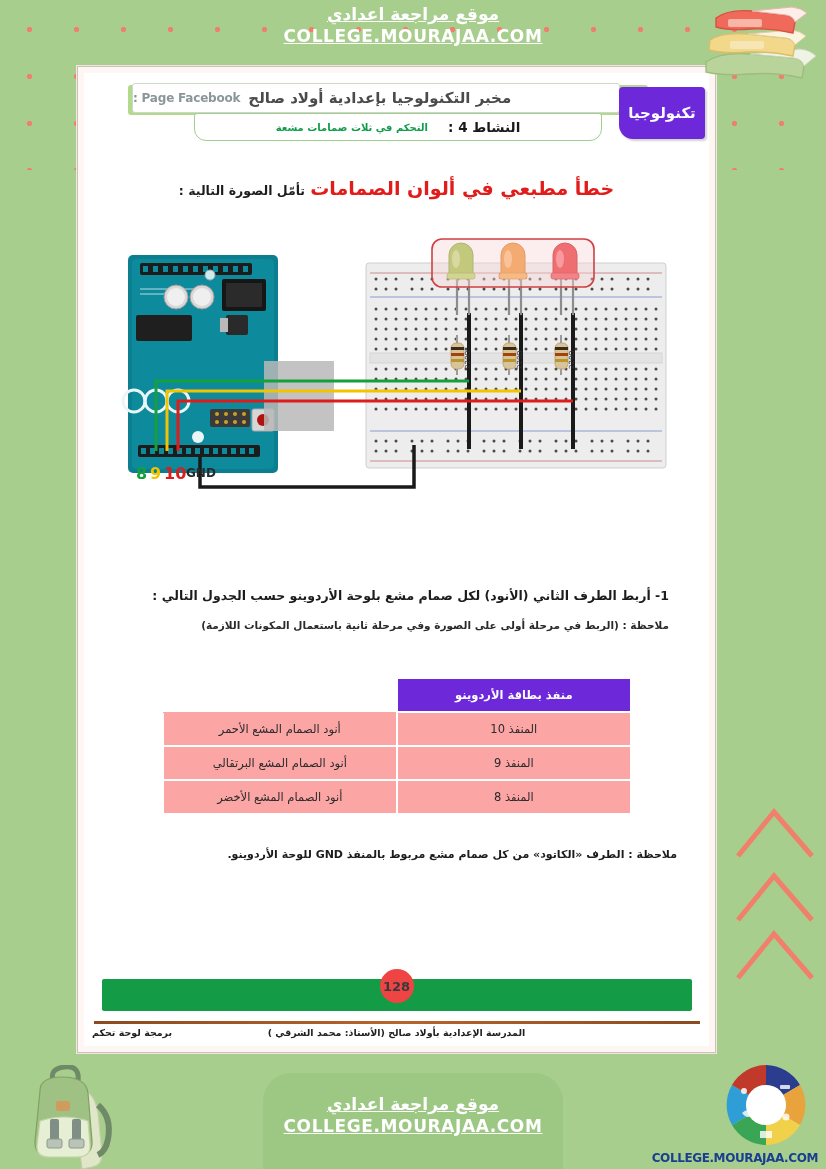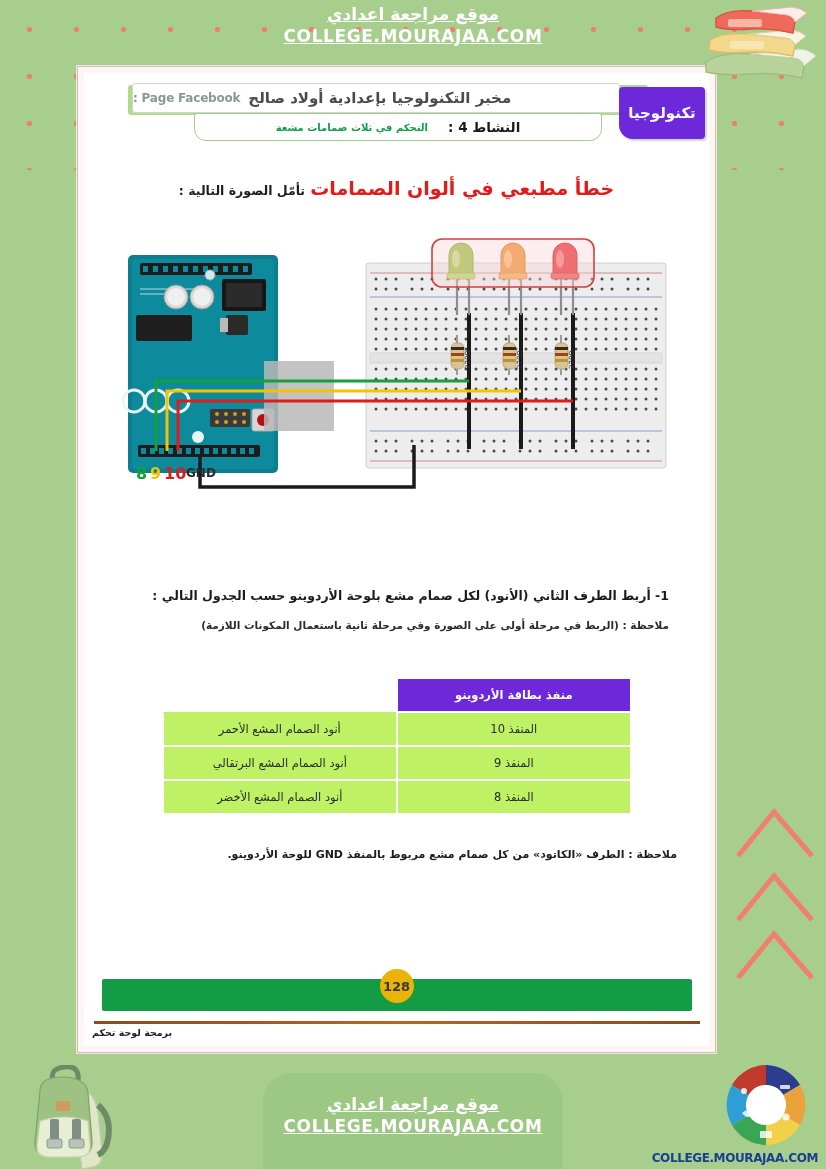--- a/index.html
+++ b/index.html
@@ -230,40 +230,40 @@
     color: #2b2b2b;
     border: 2px solid #ffffff;
   }
   .tbl th.hdr-green {
     background: #6d28d9;
     color: #ffffff;
     font-weight: bold;
     font-size: 11.5px;
   }
   .tbl th.hdr-blank { background: transparent; border-color: transparent; }
-  .tbl td { background: #bef264; }
+  .tbl td { background: #fca5a5; }
   .tbl td.port { width: 232px; }
   .tbl td.desc { width: 232px; }
 
   
   .footbar {
     position: absolute;
     left: 18px; top: 906px;
     width: 590px; height: 32px;
     background: #139c45;
     border-radius: 2px;
   }
   .pagenum {
     position: absolute;
     left: 50%;
     top: 896px;
     transform: translateX(-50%);
     width: 34px; height: 34px;
     border-radius: 50%;
-    background: #eab308;
+    background: #ef4444;
     display: flex;
     align-items: center;
     justify-content: center;
     color: #3a3a3a;
     font-size: 13px;
     font-weight: bold;
   }
   .foot-rule {
     position: absolute;
     left: 10px; top: 948px;
@@ -995,20 +995,21 @@
           <td class="desc">أنود الصمام المشع الأخضر</td>
         </tr>
       </tbody>
     </table>
 
     <div class="body-line" id="note2">ملاحظة : الطرف «الكاتود» من كل صمام مشع مربوط بالمنفذ GND للوحة الأردوينو.</div>
 
     <div class="footbar"></div>
     <div class="pagenum">128</div>
     <div class="foot-rule"></div>
+    <div class="foot-txt" id="foot-center">المدرسة الإعدادية بأولاد صالح   (الأستاذ: محمد الشرقي )</div>
     <div class="foot-txt" id="foot-left">برمجة لوحة تحكم</div>
   </div>
 </div>
 
 <div class="bottom-banner">
   <div class="bb-arch"></div>
 
   <svg class="backpack" viewBox="0 0 112 104">
     <g>
       <path d="M58 22 q22 0 26 26 l4 40 q1 12 -10 14 l-10 2 z" fill="#dfe7c8" stroke="#c3cfa6" stroke-width="1.2"></path>

